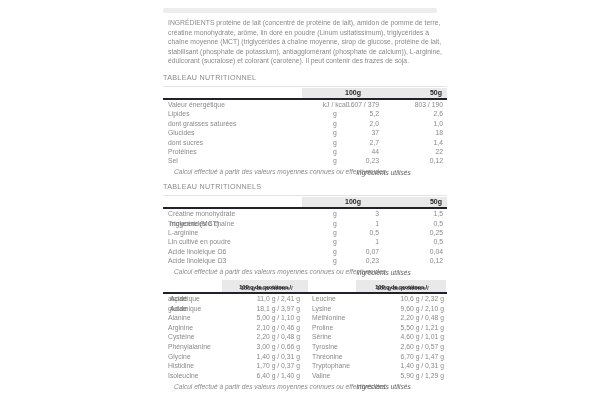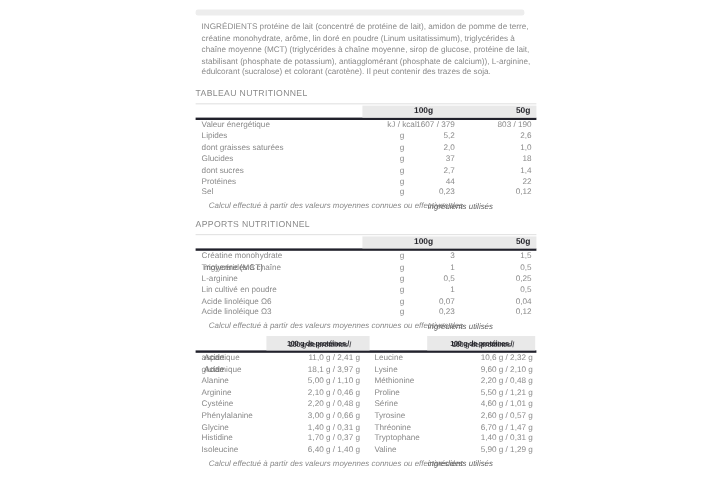--- a/index.html
+++ b/index.html
@@ -106,21 +106,21 @@
             <span class="c-unit">g</span>
             <span class="c-v1">0,23</span>
             <span class="c-v2">0,12</span>
           </div>
         </div>
       <div class="fnote">
         <span>Calcul effectué à partir des valeurs moyennes connues ou effe</span><span class="fov"><span>ctives des</span><span class="fovb">ingrédients utilisés</span></span>
       </div>
     </div>
 
-    <h2 class="sect">APPORTS NUTRITIONNEL</h2>
+    <h2 class="sect">TABLEAU NUTRITIONNELS</h2>
 
     <div class="ntable">
       <div class="thead">
         <div class="band"></div>
         <span class="h100">100g</span>
         <span class="h50">50g</span>
       </div>
       <div class="rule"></div>
       <div class="tbody" id="t2-body">
           <div class="trow">

